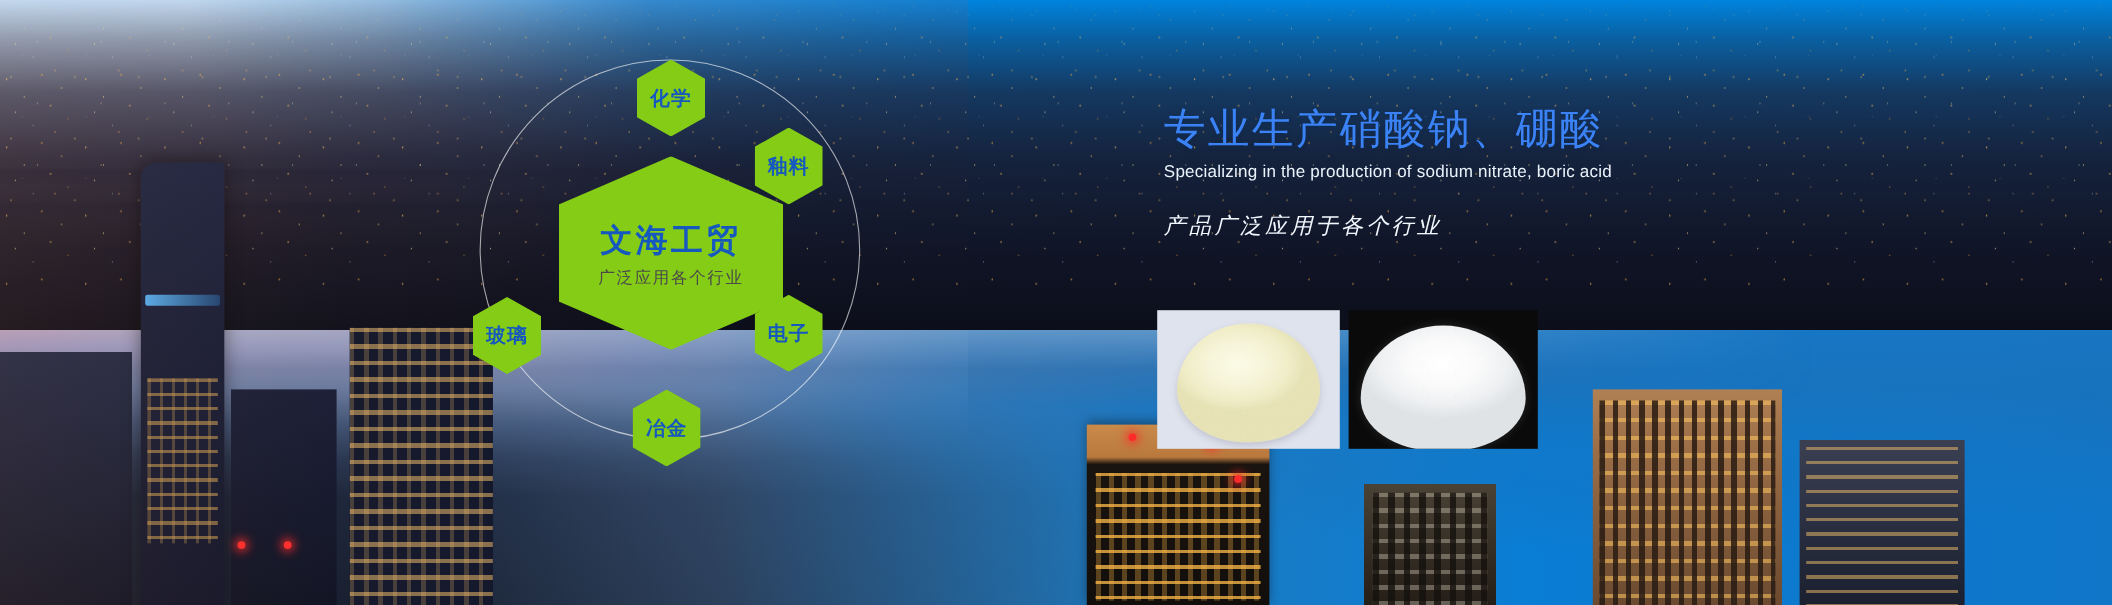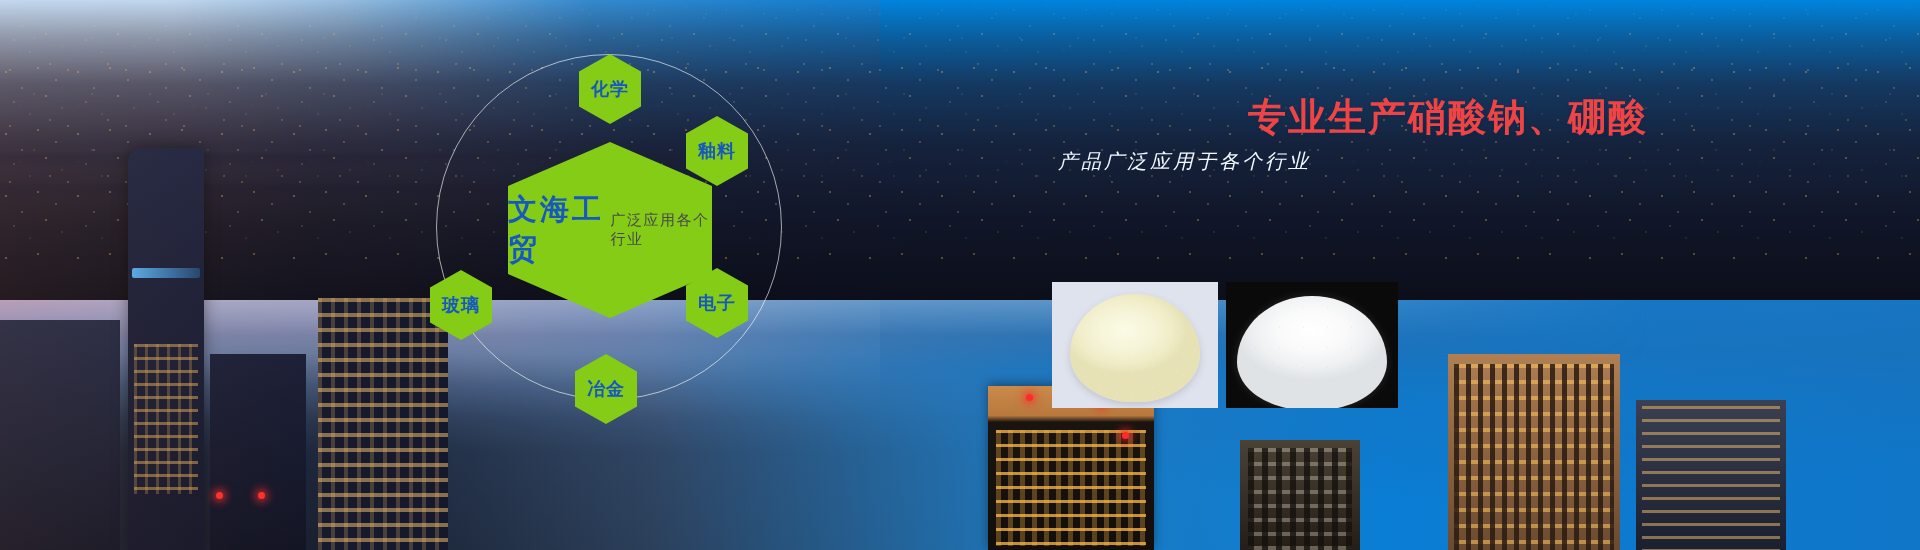--- a/index.html
+++ b/index.html
@@ -200,45 +200,44 @@
     position:absolute;background:#84cc16;
     -webkit-clip-path:polygon(50% 0%,100% 25%,100% 75%,50% 100%,0% 75%,0% 25%);
             clip-path:polygon(50% 0%,100% 25%,100% 75%,50% 100%,0% 75%,0% 25%);
     display:flex;align-items:center;justify-content:center;
     color:#1558c0;font-weight:bold;letter-spacing:1px;
     font-family:"DejaVu Sans","Liberation Sans",sans-serif;
   }
   .hex-sm{width:62px;height:70px;font-size:18px;}
   .hex-center{
     left:88px;top:114px;width:204px;height:176px;
-    flex-direction:row;gap:4px;
+    flex-direction:column;gap:4px;
   }
   .hex-center .name{
     color:#1558c0;font-size:29px;font-weight:bold;letter-spacing:3px;
     font-family:"DejaVu Sans","Liberation Sans",sans-serif;
   }
   .hex-center .sub{
     color:#4a4a4a;font-size:15px;font-weight:normal;letter-spacing:1.5px;
     font-family:"DejaVu Sans","Liberation Sans",sans-serif;
   }
   .hex-top   {left:159px;top:26px;}
   .hex-tr    {left:266px;top:88px;}
   .hex-tl    {left:  6px;top:92px;}
   .hex-bl    {left: 10px;top:242px;}
   .hex-br    {left:266px;top:240px;}
   .hex-bot   {left:155px;top:326px;}
 
   
   #copy{position:absolute;left:1058px;top:96px;width:780px;}
   .headline{
-    color:#ef4444;font-size:38px;font-weight:bold;letter-spacing:2px;
+    color:#3b82f6;font-size:38px;font-weight:normal;letter-spacing:2px;
     font-family:"DejaVu Sans","Liberation Sans",sans-serif;
     margin:0 0 9px 0;line-height:1.12;
     text-shadow:0 1px 3px rgba(0,40,90,.35);
-    text-align:center;
   }
   .subhead{
     color:#eaf3fb;font-size:15.5px;letter-spacing:.2px;margin:0 0 26px 0;
     font-family:"Liberation Sans",sans-serif;
   }
   .tagline{
     color:#f2f8ff;font-size:20px;letter-spacing:3px;margin:0;
     font-family:"DejaVu Serif","Liberation Serif",serif;
     font-style:italic;
   }
@@ -335,20 +334,21 @@
     <div class="hex hex-sm hex-br">
       <span>电子</span>
     </div>
     <div class="hex hex-sm hex-bot">
       <span>冶金</span>
     </div>
   </div>
 
   <div id="copy">
     <h1 class="headline">专业生产硝酸钠、硼酸</h1>
+    <p class="subhead">Specializing in the production of sodium nitrate, boric acid</p>
     <p class="tagline">产品广泛应用于各个行业</p>
   </div>
 
   <div class="photo" id="photo-1">
     <div class="pile"></div>
   </div>
   <div class="photo" id="photo-2">
     <div class="pile"></div>
   </div>
 

